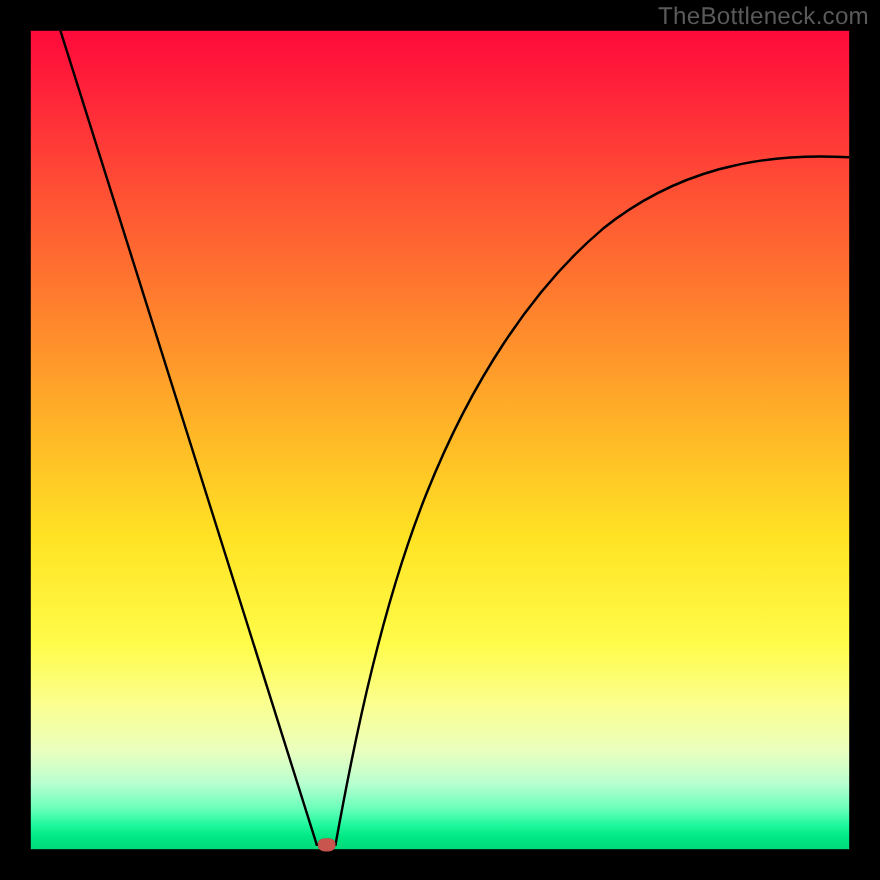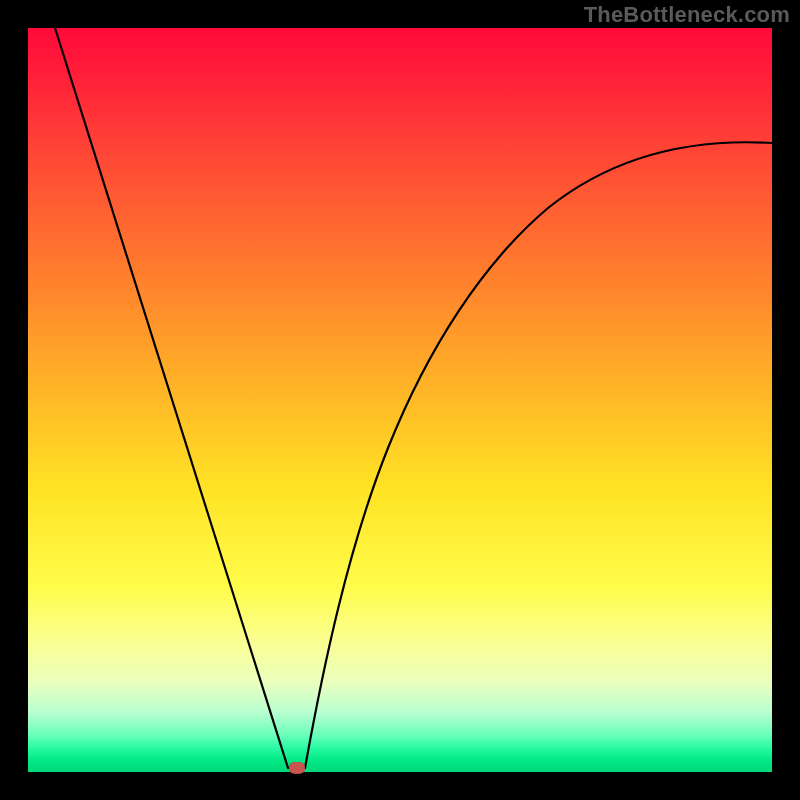--- a/index.html
+++ b/index.html
@@ -16,21 +16,21 @@
     width: 800px;
     height: 800px;
     background: #000;
   }
   .watermark {
     position: absolute;
     top: 2px;
     right: 10px;
     color: #5a5a5a;
     font-size: 22px;
-    font-weight: 700;
+    font-weight: 400;
     letter-spacing: 0.2px;
     z-index: 10;
   }
   .plot-area {
     position: absolute;
     left: 28px;
     top: 28px;
     width: 744px;
     height: 744px;
     background: linear-gradient(

